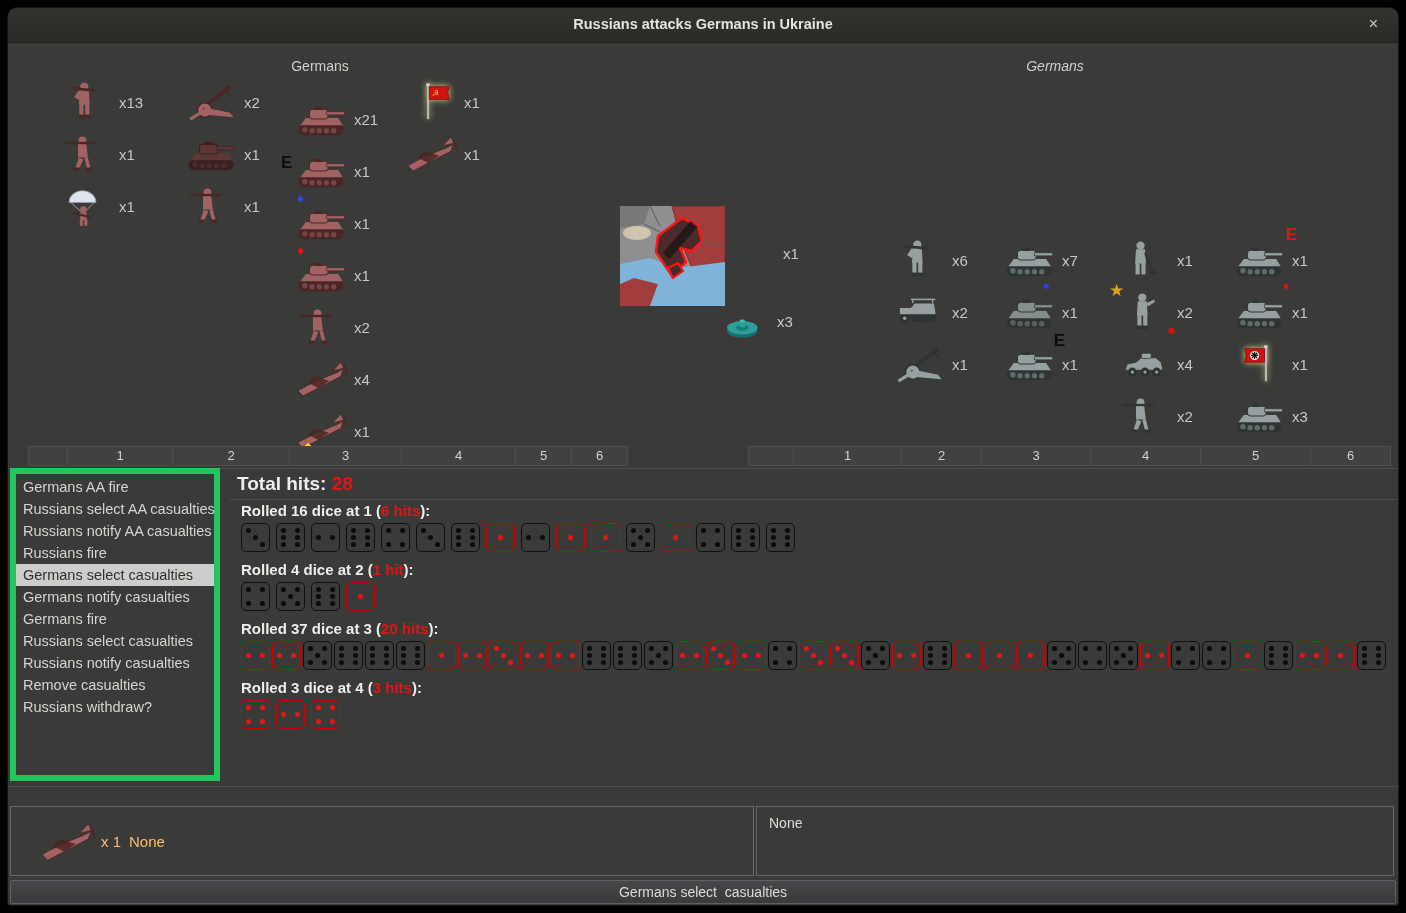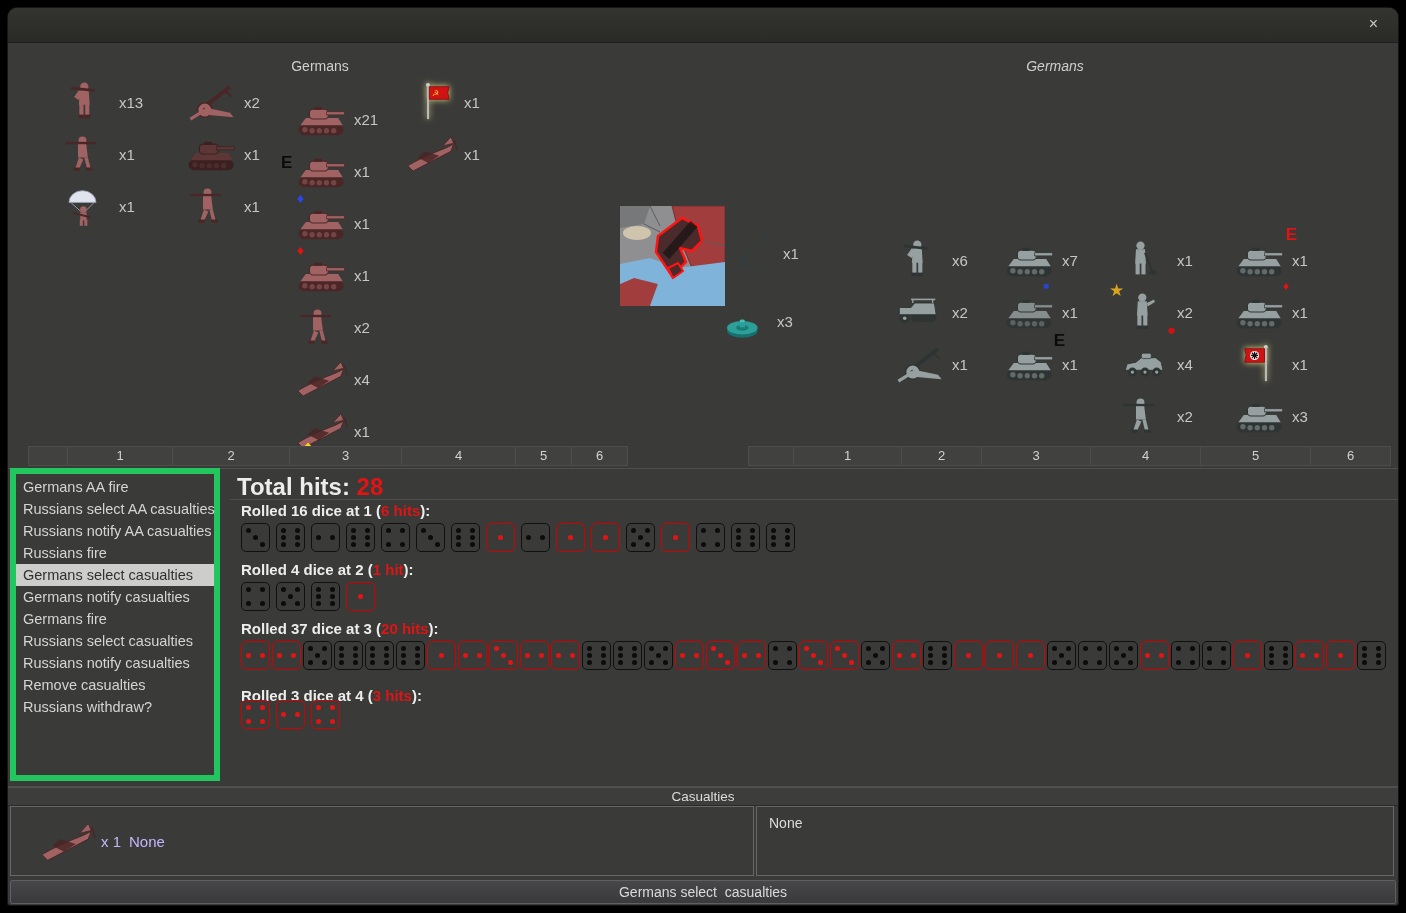--- a/index.html
+++ b/index.html
@@ -18,43 +18,44 @@
   .uicon.faded{opacity:.82;}
   .ucount{font-size:15px;color:#c6c6c4;margin-left:5px;white-space:nowrap;}
   .badge{position:absolute;font-weight:700;line-height:1;}
   .dice-header{position:absolute;top:403px;height:20px;display:flex;}
   .hcell{background:#41413f;border:1px solid #4d4d4b;border-left:none;color:#d2d2d0;font-size:13px;text-align:center;line-height:18px;box-sizing:border-box;}
   .hcell:first-child{border-left:1px solid #4d4d4b;}
   .hline{position:absolute;background:#4e4e4c;height:1px;}
   #phase-list{position:absolute;left:2px;top:425px;width:210px;height:313px;background:#3a3a38;border:6px solid #22c55e;box-sizing:border-box;padding-top:2px;}
   .phase{height:22px;line-height:22px;padding-left:7px;font-size:14.5px;color:#d4d4d2;white-space:nowrap;}
   .phase.selected{background:#cdcdcb;color:#30302e;}
-  .total{position:absolute;left:229px;top:430px;font-size:24px;font-weight:700;color:#ededeb;}
+  .total{position:absolute;left:229px;top:430px;font-size:19px;font-weight:700;color:#ededeb;}
   .red{color:#e01414;}
   .group-label{position:absolute;left:233px;font-size:15px;font-weight:700;color:#ededeb;white-space:nowrap;}
   .dice-row{position:absolute;left:233px;display:flex;}
   .die{width:29px;height:29px;box-sizing:border-box;border:1.5px solid #101010;border-radius:5px;margin-right:6px;display:grid;grid-template-columns:repeat(3,1fr);grid-template-rows:repeat(3,1fr);padding:3px;flex:0 0 29px;}
   .dice-row.compact .die{margin-right:2px;}
   .die span{width:5.2px;height:5.2px;border-radius:50%;place-self:center;}
   .die span.p{background:#0c0c0c;}
   .die.hit{border-color:#d40000;}
   .die.hit span.p{background:#e51515;}
   .cas-title{position:absolute;top:744px;left:0;width:1390px;height:17px;text-align:center;font-size:13.5px;color:#dcdcda;background:#3d3d3b;border-top:1px solid #515155;border-bottom:1px solid #2b2b29;line-height:17px;}
   .cas-panel{position:absolute;top:763px;height:70px;border:1px solid #67676b;background:#3a3a38;box-sizing:border-box;}
   #cas-left{left:2px;width:744px;display:flex;align-items:center;padding-left:28px;}
   #cas-right{left:748px;width:638px;padding:8px 0 0 12px;font-size:14px;color:#dcdcda;box-sizing:border-box;}
-  .cas-text{font-size:15px;color:#c4b5fd;margin-left:8px;}
+  .cas-text{font-size:15px;color:#fdba74;margin-left:8px;}
   .footer{position:absolute;left:2px;top:837px;width:1386px;height:24px;background:linear-gradient(#47474a,#3a3a3d);border:1px solid #5f5f64;box-sizing:border-box;text-align:center;line-height:22px;font-size:14px;color:#dadada;white-space:pre;border-radius:2px;}
   .map{position:absolute;left:612px;top:163px;width:105px;height:100px;}
 </style>
 </head>
 <body>
 
 <div class="window">
   <div class="titlebar">
+    <span class="title">Russians attacks Germans in Ukraine</span>
     <span class="close">×</span>
   </div>
   <div class="content">
     <span class="side-label" id="att-label">Germans</span>
     <span class="side-label" id="def-label">Germans</span>
 
     <div id="att-units">
         <div class="ucol" style="left: 52px; top: 33px;">
           <div class="ucell">
             <span class="uicon"><svg viewBox="0 0 60 48" width="54" height="46">
@@ -1149,21 +1150,21 @@
             <span></span>
             <span class="p"></span>
             <span class="p"></span>
             <span></span>
             <span class="p"></span>
             <span class="p"></span>
             <span></span>
             <span class="p"></span>
           </div>
         </div>
-        <div class="group-label" style="top: 636px; margin-top: 8px;"><span>Rolled 3 dice at 4 (</span><span class="red">3 hits</span><span>):</span></div>
+        <div class="group-label" style="top: 636px;"><span>Rolled 3 dice at 4 (</span><span class="red">3 hits</span><span>):</span></div>
         <div class="dice-row" style="top: 657px;">
           <div class="die hit">
             <span class="p"></span>
             <span></span>
             <span class="p"></span>
             <span></span>
             <span></span>
             <span></span>
             <span class="p"></span>
             <span></span>
@@ -1187,21 +1188,20 @@
             <span></span>
             <span></span>
             <span></span>
             <span class="p"></span>
             <span></span>
             <span class="p"></span>
           </div>
         </div>
       </div>
 
-    <div class="cas-title">Casualties</div>
     <div class="cas-panel" id="cas-left">
       <span class="uicon" id="cas-unit-icon"><svg viewBox="0 0 60 48" width="58" height="48">
             <path d="M3 37 Q20 27 46 17 L54 13 L51 21 Q32 31 9 43 Z" fill="#a06262" stroke="#4a2626" stroke-width="1"></path>
             <path d="M22 21 L38 26 L26 34 L14 28 Z" fill="#4a2626" opacity=".85"></path>
             <path d="M42 15 L51 5 L54 12 Z" fill="#a06262" stroke="#4a2626" stroke-width=".8"></path>
             <line x1="55" y1="9" x2="58" y2="20" stroke="#4a2626" stroke-width="1.6"></line>
           </svg></span>
       <span class="cas-text">x 1</span>
       <span class="cas-text">None</span>
     </div>

